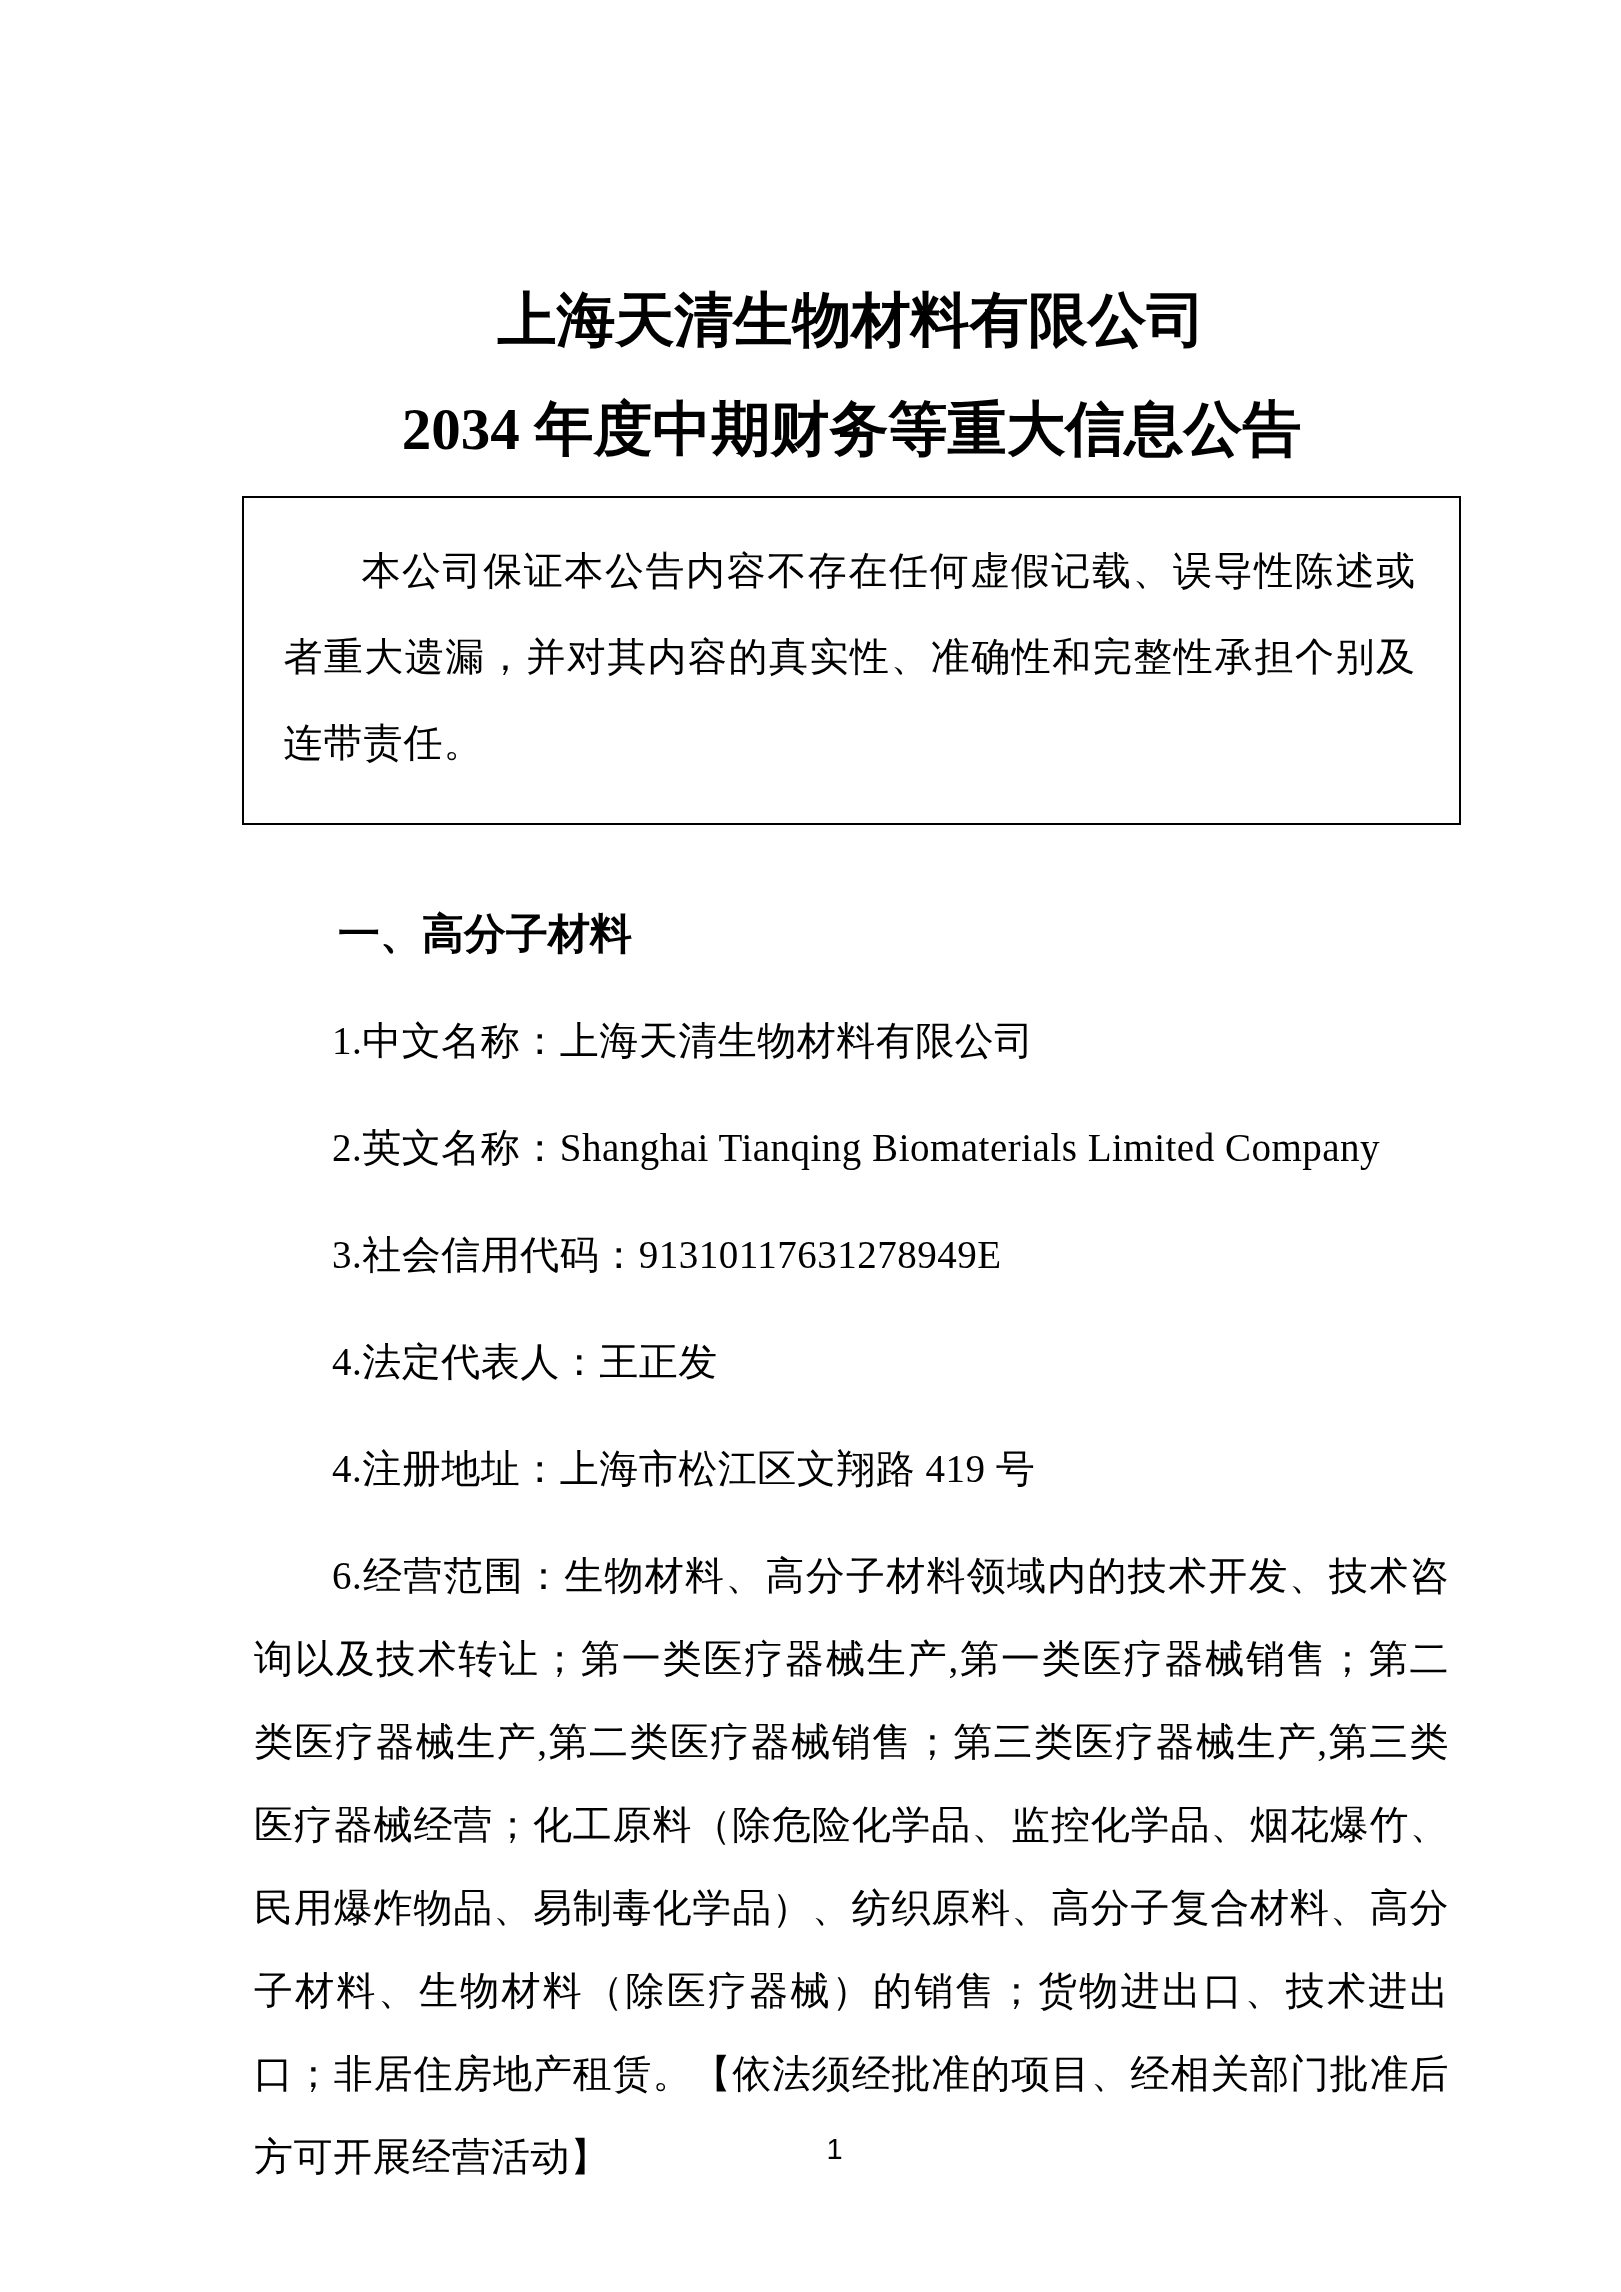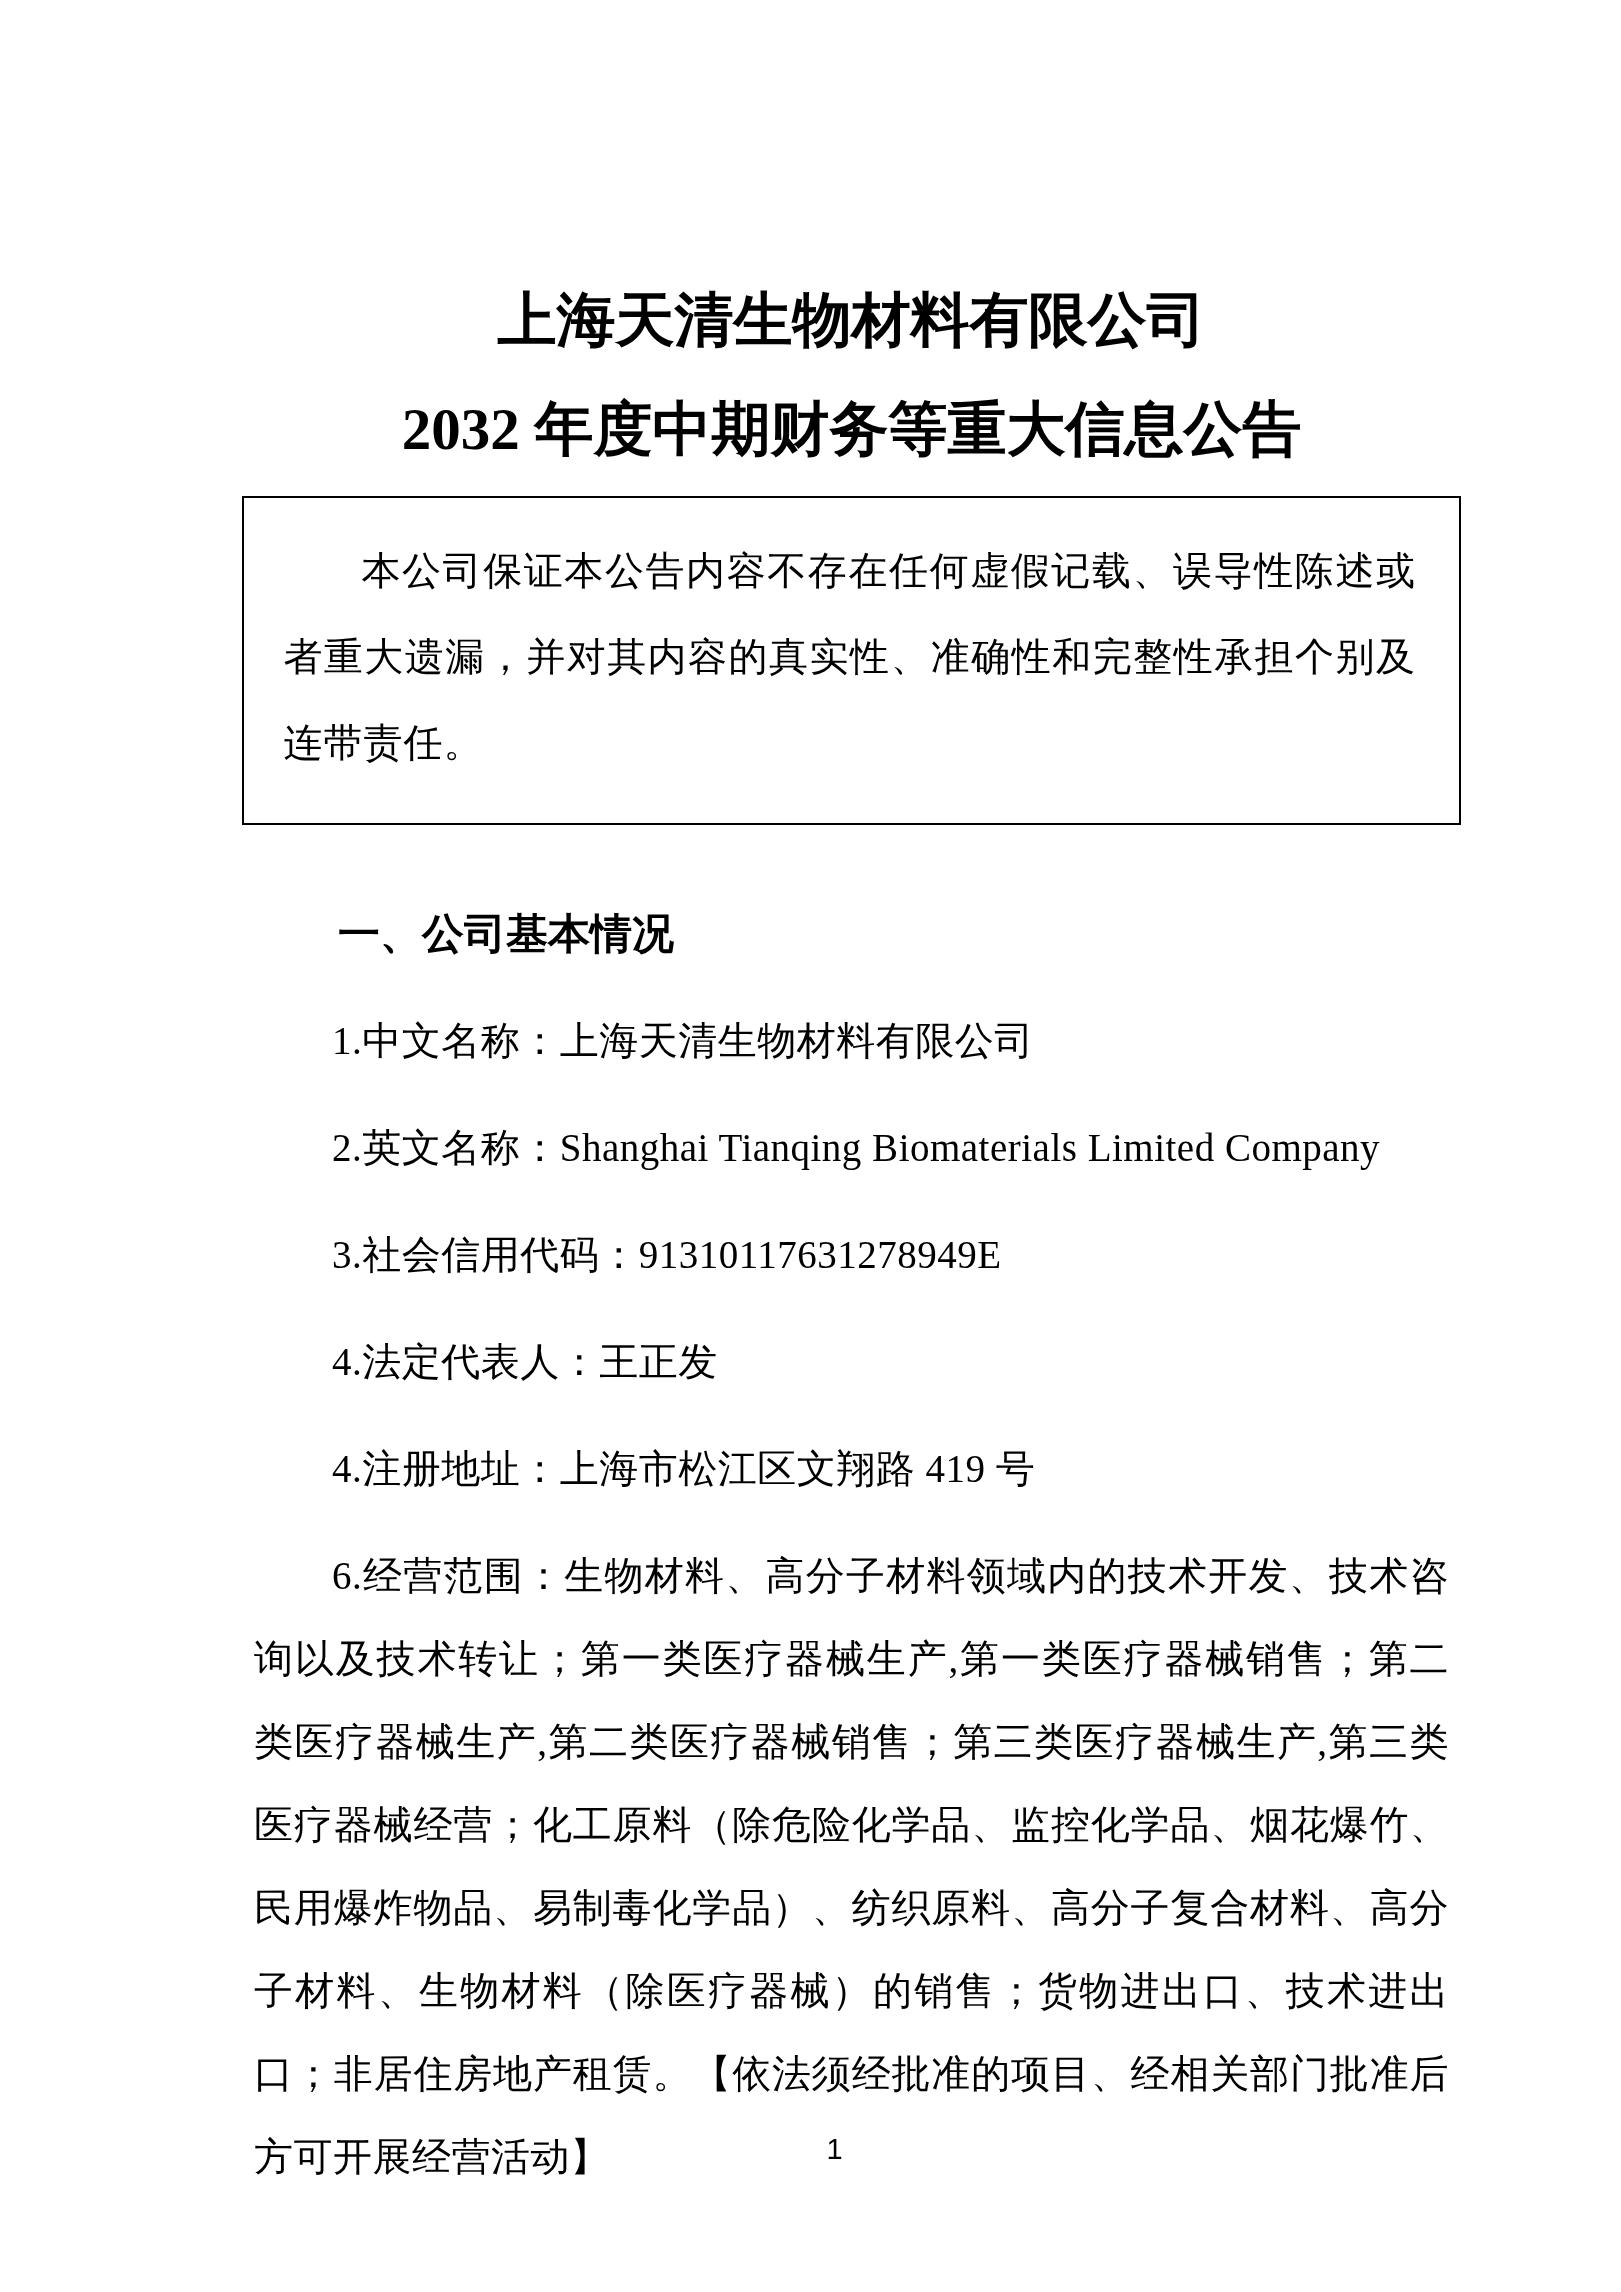--- a/index.html
+++ b/index.html
@@ -66,28 +66,28 @@
   }
 </style>
 </head>
 <body>
 
 <div class="page">
   <div class="content">
 
     <h1 class="title">
       <span class="title-line">上海天清生物材料有限公司</span>
-      <span class="title-line">2032 年度中期财务等重大信息公告</span>
+      <span class="title-line">2034 年度中期财务等重大信息公告</span>
     </h1>
 
     <div class="disclaimer-box">
       <p>本公司保证本公告内容不存在任何虚假记载、误导性陈述或者重大遗漏，并对其内容的真实性、准确性和完整性承担个别及连带责任。</p>
     </div>
 
-    <h2 class="section-heading">一、公司基本情况</h2>
+    <h2 class="section-heading">一、高分子材料</h2>
 
     <p class="item">1.中文名称：上海天清生物材料有限公司</p>
     <p class="item">2.英文名称：Shanghai Tianqing Biomaterials Limited Company</p>
     <p class="item">3.社会信用代码：91310117631278949E</p>
     <p class="item">4.法定代表人：王正发</p>
     <p class="item">4.注册地址：上海市松江区文翔路 419 号</p>
     <p class="item">6.经营范围：生物材料、高分子材料领域内的技术开发、技术咨询以及技术转让；第一类医疗器械生产,第一类医疗器械销售；第二类医疗器械生产,第二类医疗器械销售；第三类医疗器械生产,第三类医疗器械经营；化工原料（除危险化学品、监控化学品、烟花爆竹、民用爆炸物品、易制毒化学品）、纺织原料、高分子复合材料、高分子材料、生物材料（除医疗器械）的销售；货物进出口、技术进出口；非居住房地产租赁。【依法须经批准的项目、经相关部门批准后方可开展经营活动】</p>
 
   </div>
 

